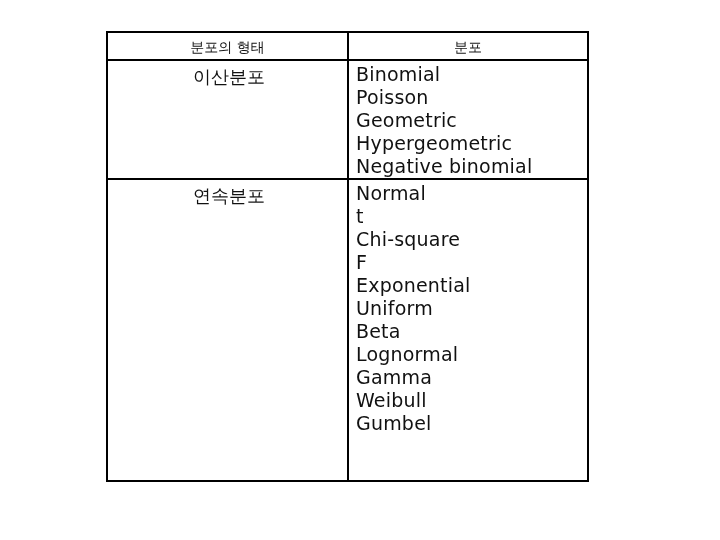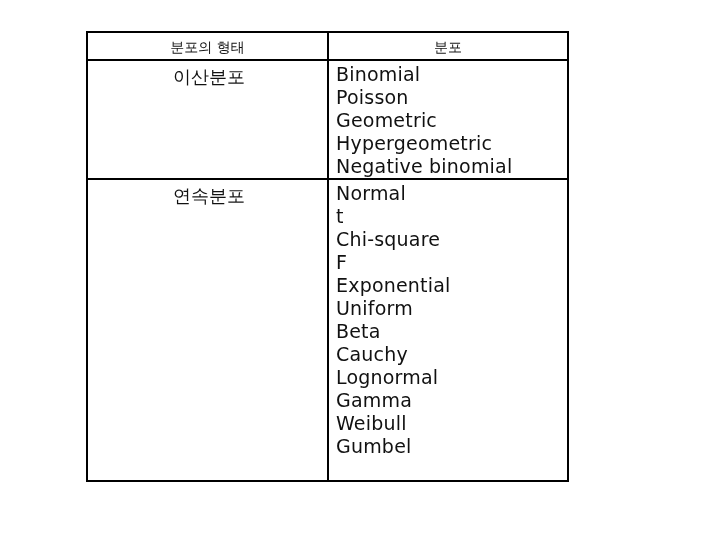--- a/index.html
+++ b/index.html
@@ -1,19 +1,19 @@
 <!DOCTYPE html>
 <html><head>
   <meta charset="utf-8">
   <style>
     html, body { margin: 0; padding: 0; background: #ffffff; }
     body { width: 720px; height: 540px; position: relative; overflow: hidden;
            font-family: "DejaVu Sans", "Liberation Sans", sans-serif; color: #111; }
     .table {
-      position: absolute; left: 86px; top: 31px; width: 479px; height: 447px;
+      position: absolute; left: 106px; top: 31px; width: 479px; height: 447px;
       border: 2px solid #000; box-sizing: content-box;
     }
     .hdr { position: absolute; left: 0; top: 0; width: 479px; height: 26px;
            border-bottom: 2px solid #000; }
     .hdr .c1, .hdr .c2 { position: absolute; top: 0; height: 26px; line-height: 28px;
            text-align: center; font-size: 14px; }
     .hdr .c1 { left: 0; width: 239px; }
     .hdr .c2 { left: 241px; width: 238px; }
     .vline { position: absolute; left: 239px; top: 0; width: 2px; height: 447px; background: #000; }
     .hline { position: absolute; left: 0; top: 145px; width: 479px; height: 2px; background: #000; }
@@ -50,20 +50,19 @@
   <div class="group" id="g2">
     <div class="cat">연속분포</div>
     <div class="items">
       <div>Normal</div>
       <div>t</div>
       <div>Chi-square</div>
       <div>F</div>
       <div>Exponential</div>
       <div>Uniform</div>
       <div>Beta</div>
-      <div>Cauchy</div>
       <div>Lognormal</div>
       <div>Gamma</div>
       <div>Weibull</div>
       <div>Gumbel</div>
     </div>
   </div>
 </div>
 
 </body></html>

